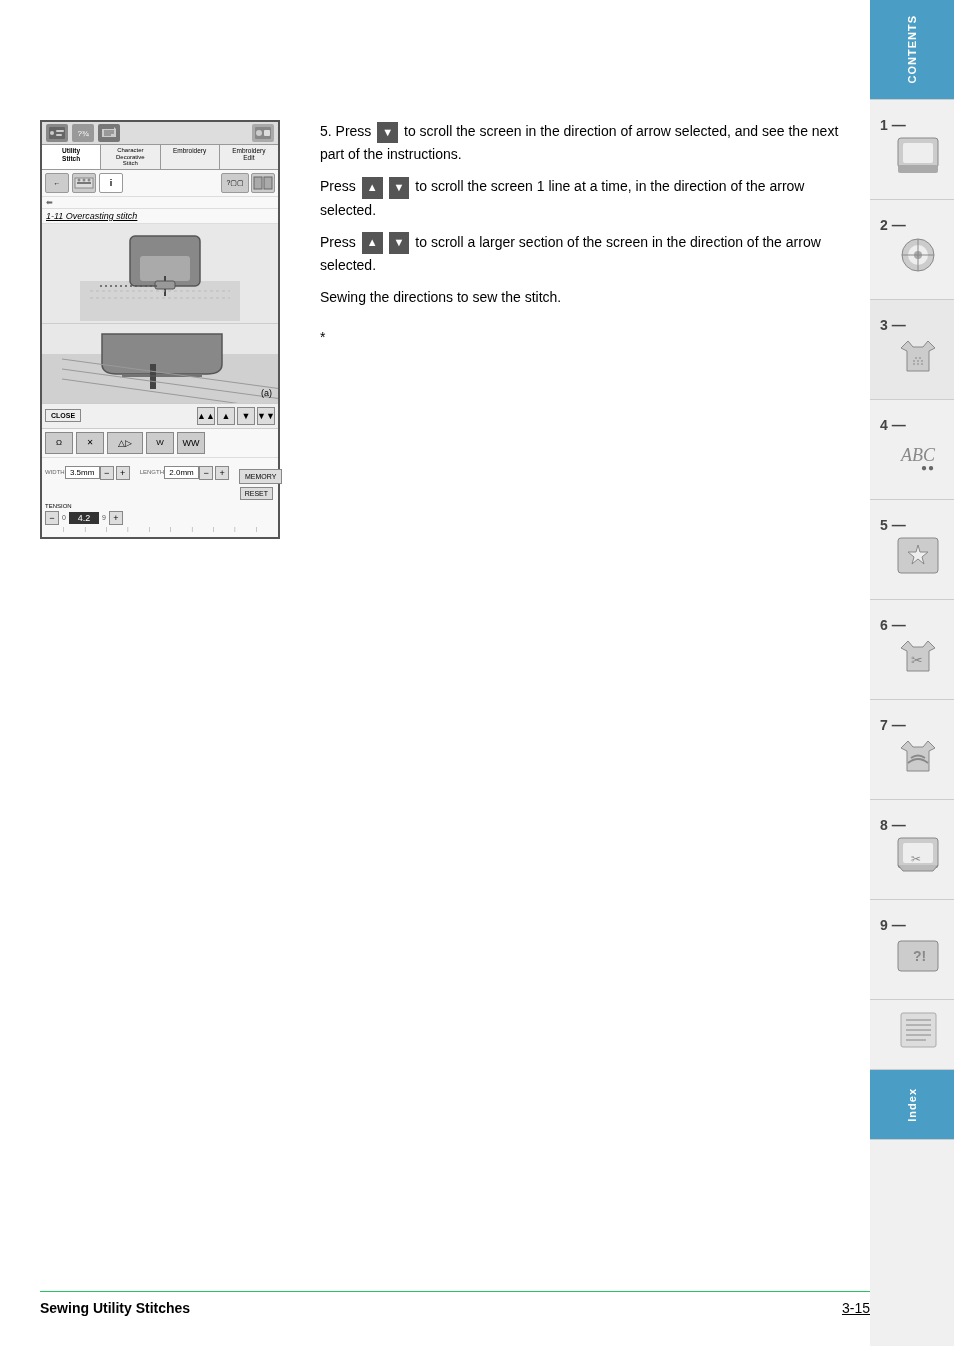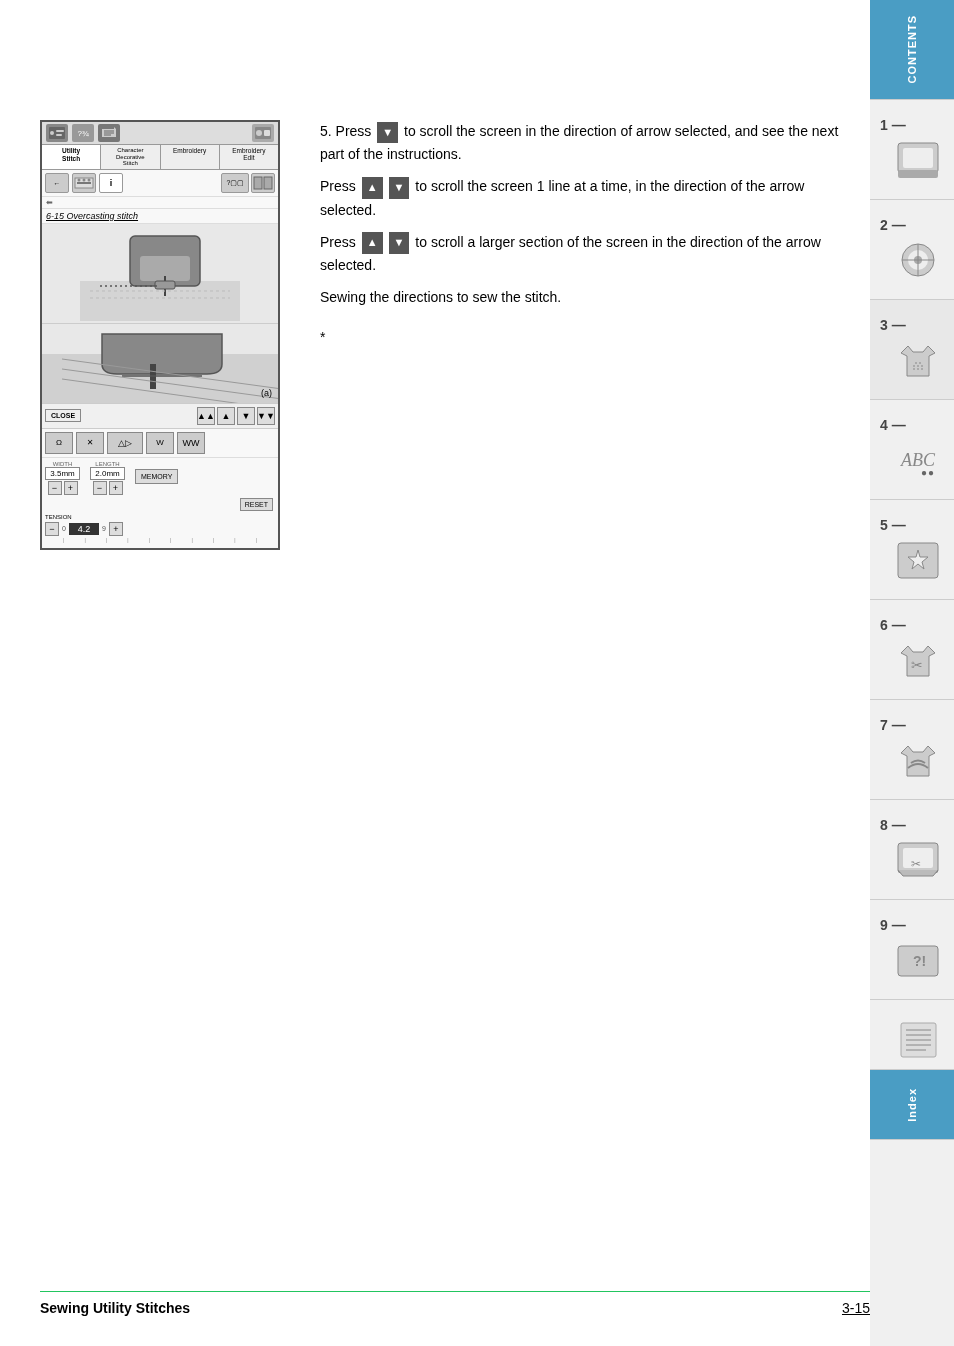--- a/index.html
+++ b/index.html
@@ -41,21 +41,21 @@
 
     .sidebar-tab.contents {
       background: #4a9dc4;
       color: white;
     }
 
     .sidebar-tab-icon {
       width: 50px;
       height: 50px;
       display: flex;
-      align-items: flex-end;
+      align-items: flex-start;
       justify-content: center;
       margin-left: 12px;
     }
 
     .sidebar-tab.index-tab {
       background: #4a9dc4;
       color: white;
       height: 80px;
     }
 
@@ -214,21 +214,21 @@
     }
 
     .controls-row {
       display: flex;
       gap: 10px;
       margin-bottom: 3px;
     }
 
     .ctrl-group {
       display: flex;
-      flex-direction: column;
+      flex-direction: row;
       align-items: center;
     }
 
     .ctrl-label {
       font-size: 6px;
       color: #666;
     }
 
     .ctrl-value-box {
       background: white;
@@ -582,21 +582,21 @@
         <svg width="20" height="14" viewBox="0 0 20 14">
           <rect x="1" y="1" width="8" height="12" fill="#aaa" stroke="#666"></rect>
           <rect x="11" y="1" width="8" height="12" fill="#aaa" stroke="#666"></rect>
         </svg>
       </div>
     </div>
   </div>
 
   <div style="padding: 1px 4px; font-size:8px; color:#666; border-bottom:1px solid #ddd;">⬅</div>
 
-  <div class="screen-stitch-title" style="text-decoration:underline; font-style:italic;">6-15 Overcasting stitch</div>
+  <div class="screen-stitch-title" style="text-decoration:underline; font-style:italic;">1-11 Overcasting stitch</div>
 
   <div class="screen-image-area">
     <svg width="160" height="95" viewBox="0 0 160 95">
 
       <rect x="0" y="55" width="160" height="40" fill="#d4d4d4"></rect>
 
       <rect x="50" y="10" width="70" height="50" rx="5" fill="#888" stroke="#555" stroke-width="1.5"></rect>
       <rect x="60" y="30" width="50" height="25" rx="3" fill="#aaa"></rect>
 
       <line x1="85" y1="50" x2="85" y2="70" stroke="#444" stroke-width="2"></line>

